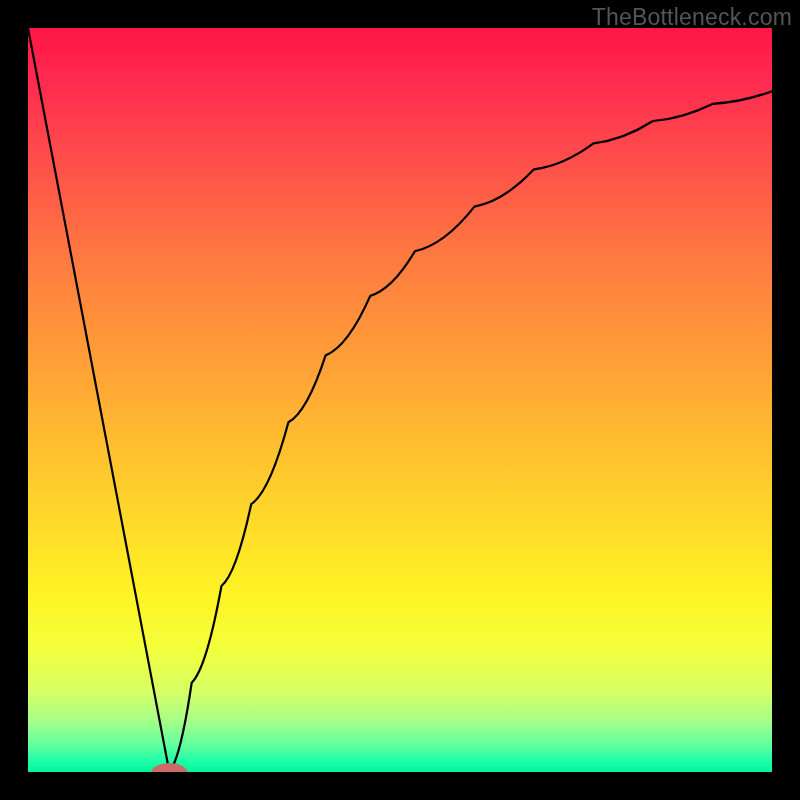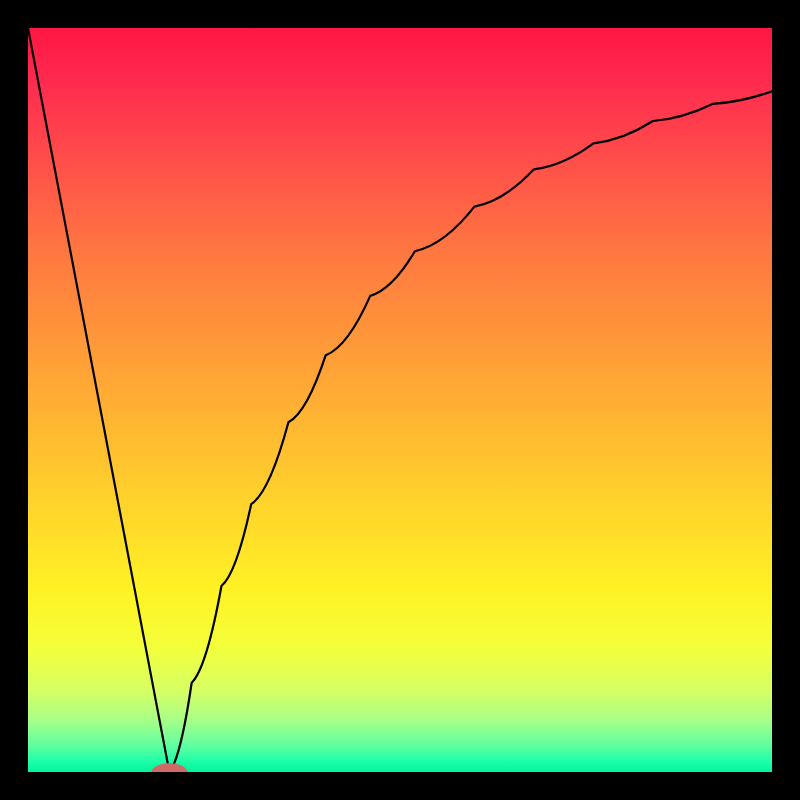--- a/index.html
+++ b/index.html
@@ -46,20 +46,21 @@
     stroke: #000;
     stroke-width: 2.2;
     stroke-linejoin: round;
     stroke-linecap: round;
   }
 </style>
 </head>
 <body>
 
 <div class="outer">
+  <div class="watermark">TheBottleneck.com</div>
   <div class="plot">
     <svg id="chart-svg" width="744" height="744" viewBox="0 0 744 744">
       <defs>
         <linearGradient id="bg-grad" x1="0" y1="0" x2="0" y2="1">
             <stop offset="0.00%" stop-color="#ff1744"></stop>
             <stop offset="7.00%" stop-color="#ff2a4f"></stop>
             <stop offset="18.00%" stop-color="#ff4f4a"></stop>
             <stop offset="30.00%" stop-color="#ff7741"></stop>
             <stop offset="42.00%" stop-color="#ff9839"></stop>
             <stop offset="54.00%" stop-color="#ffb931"></stop>

